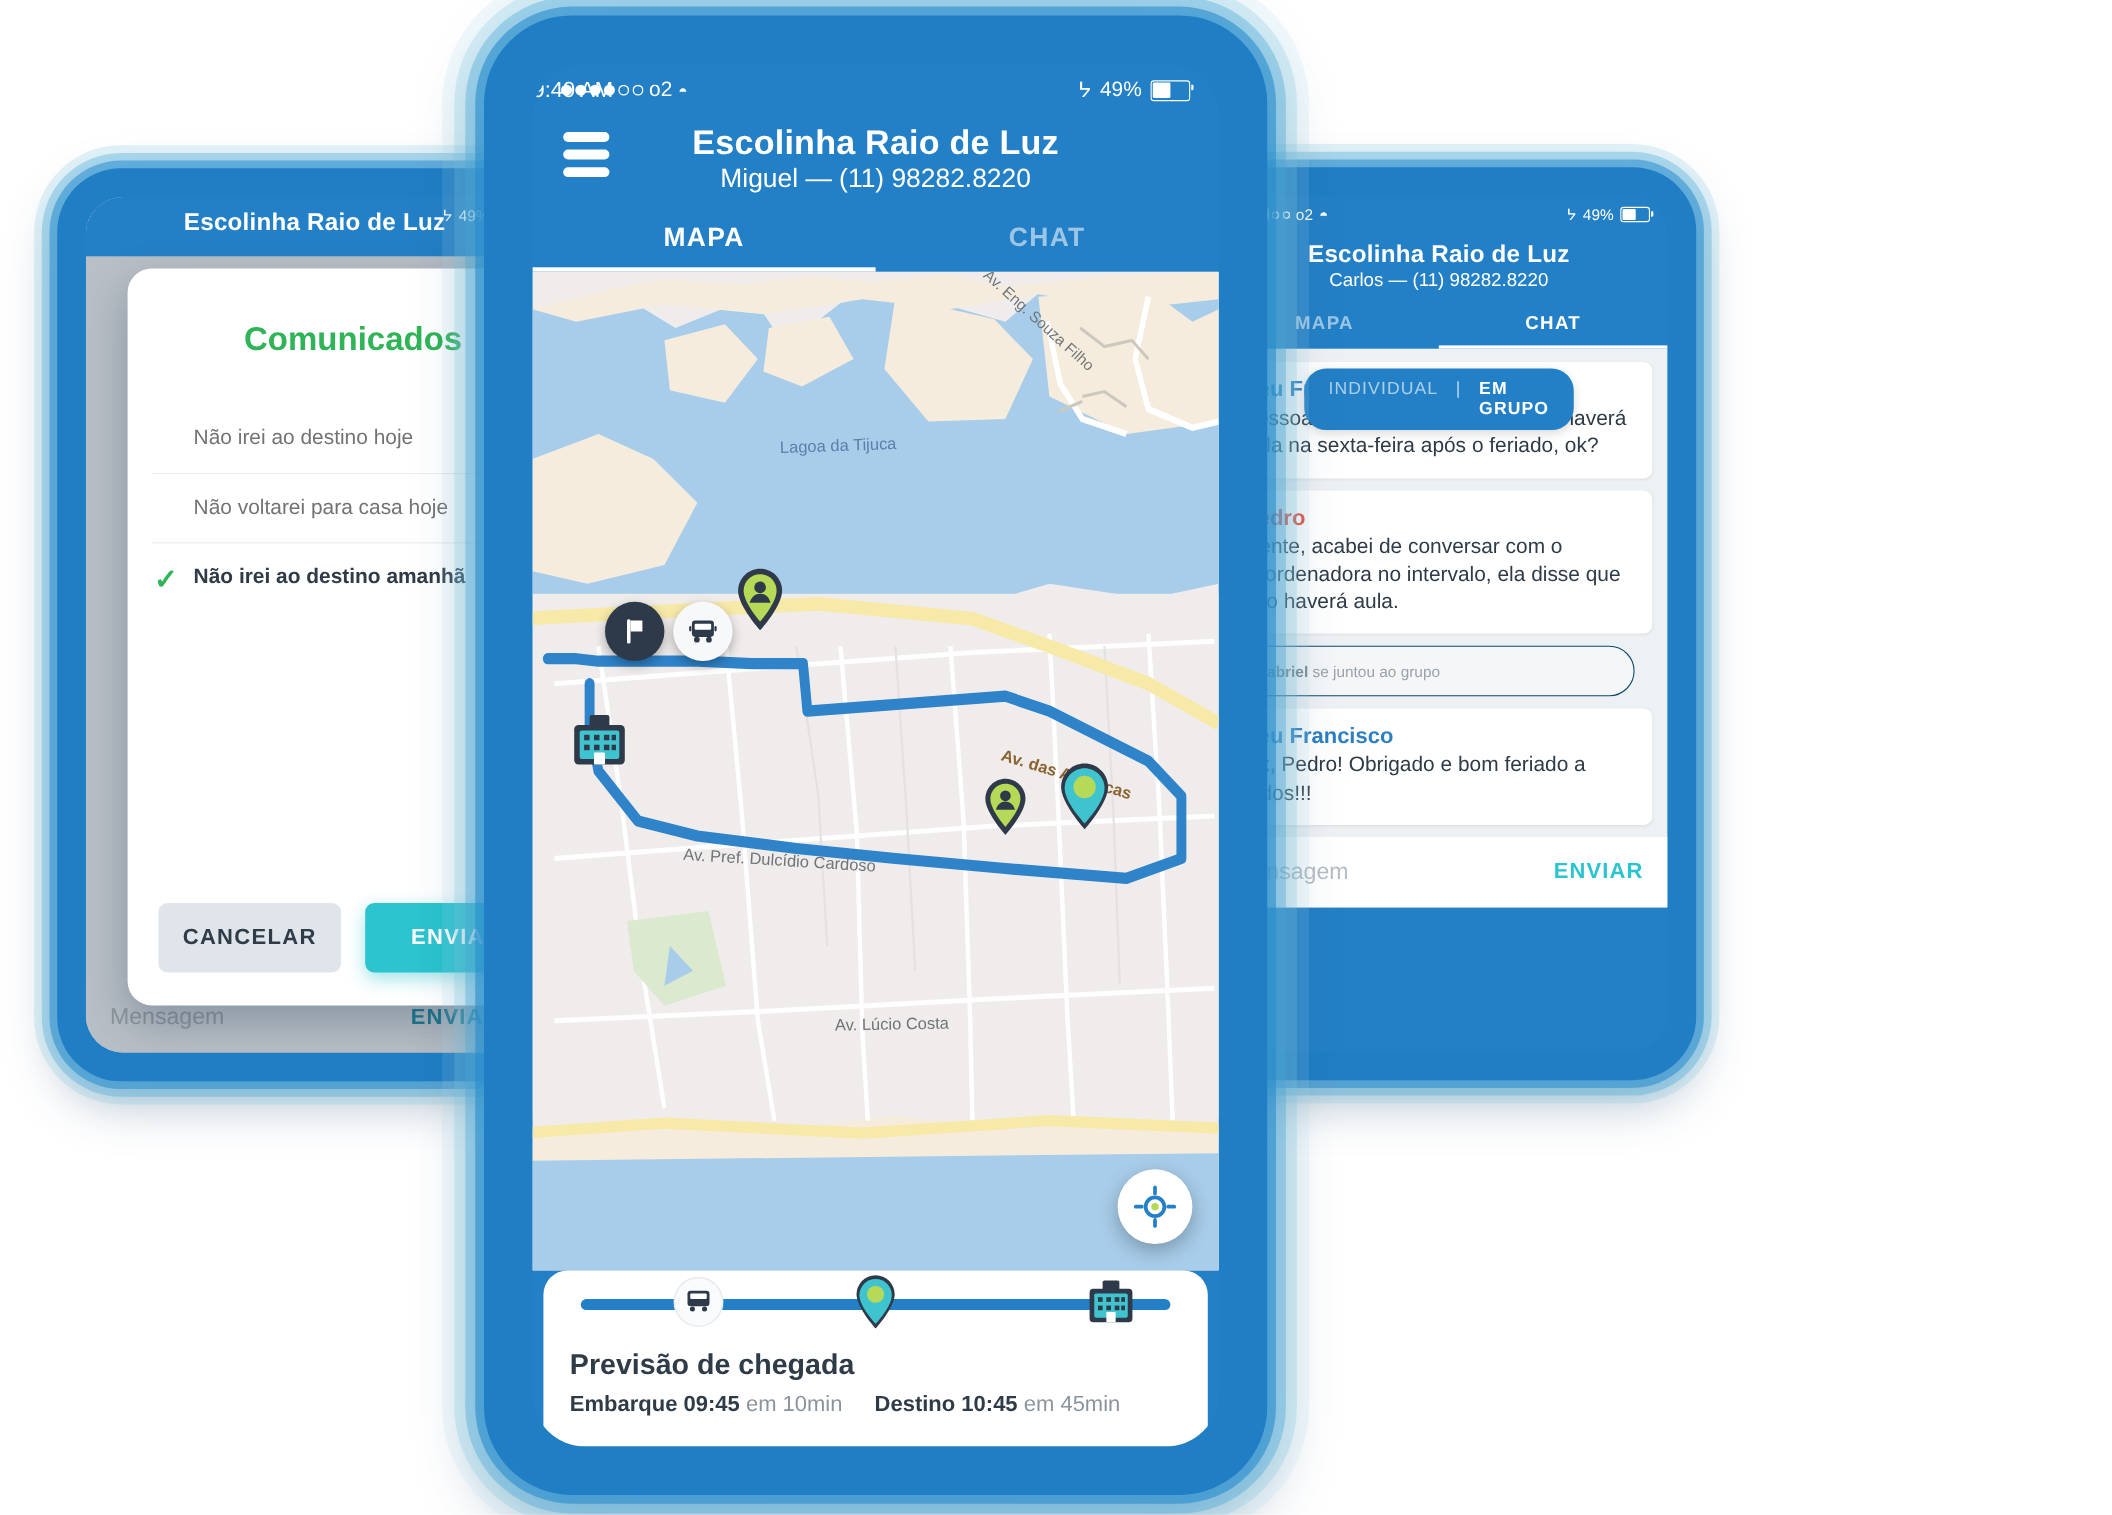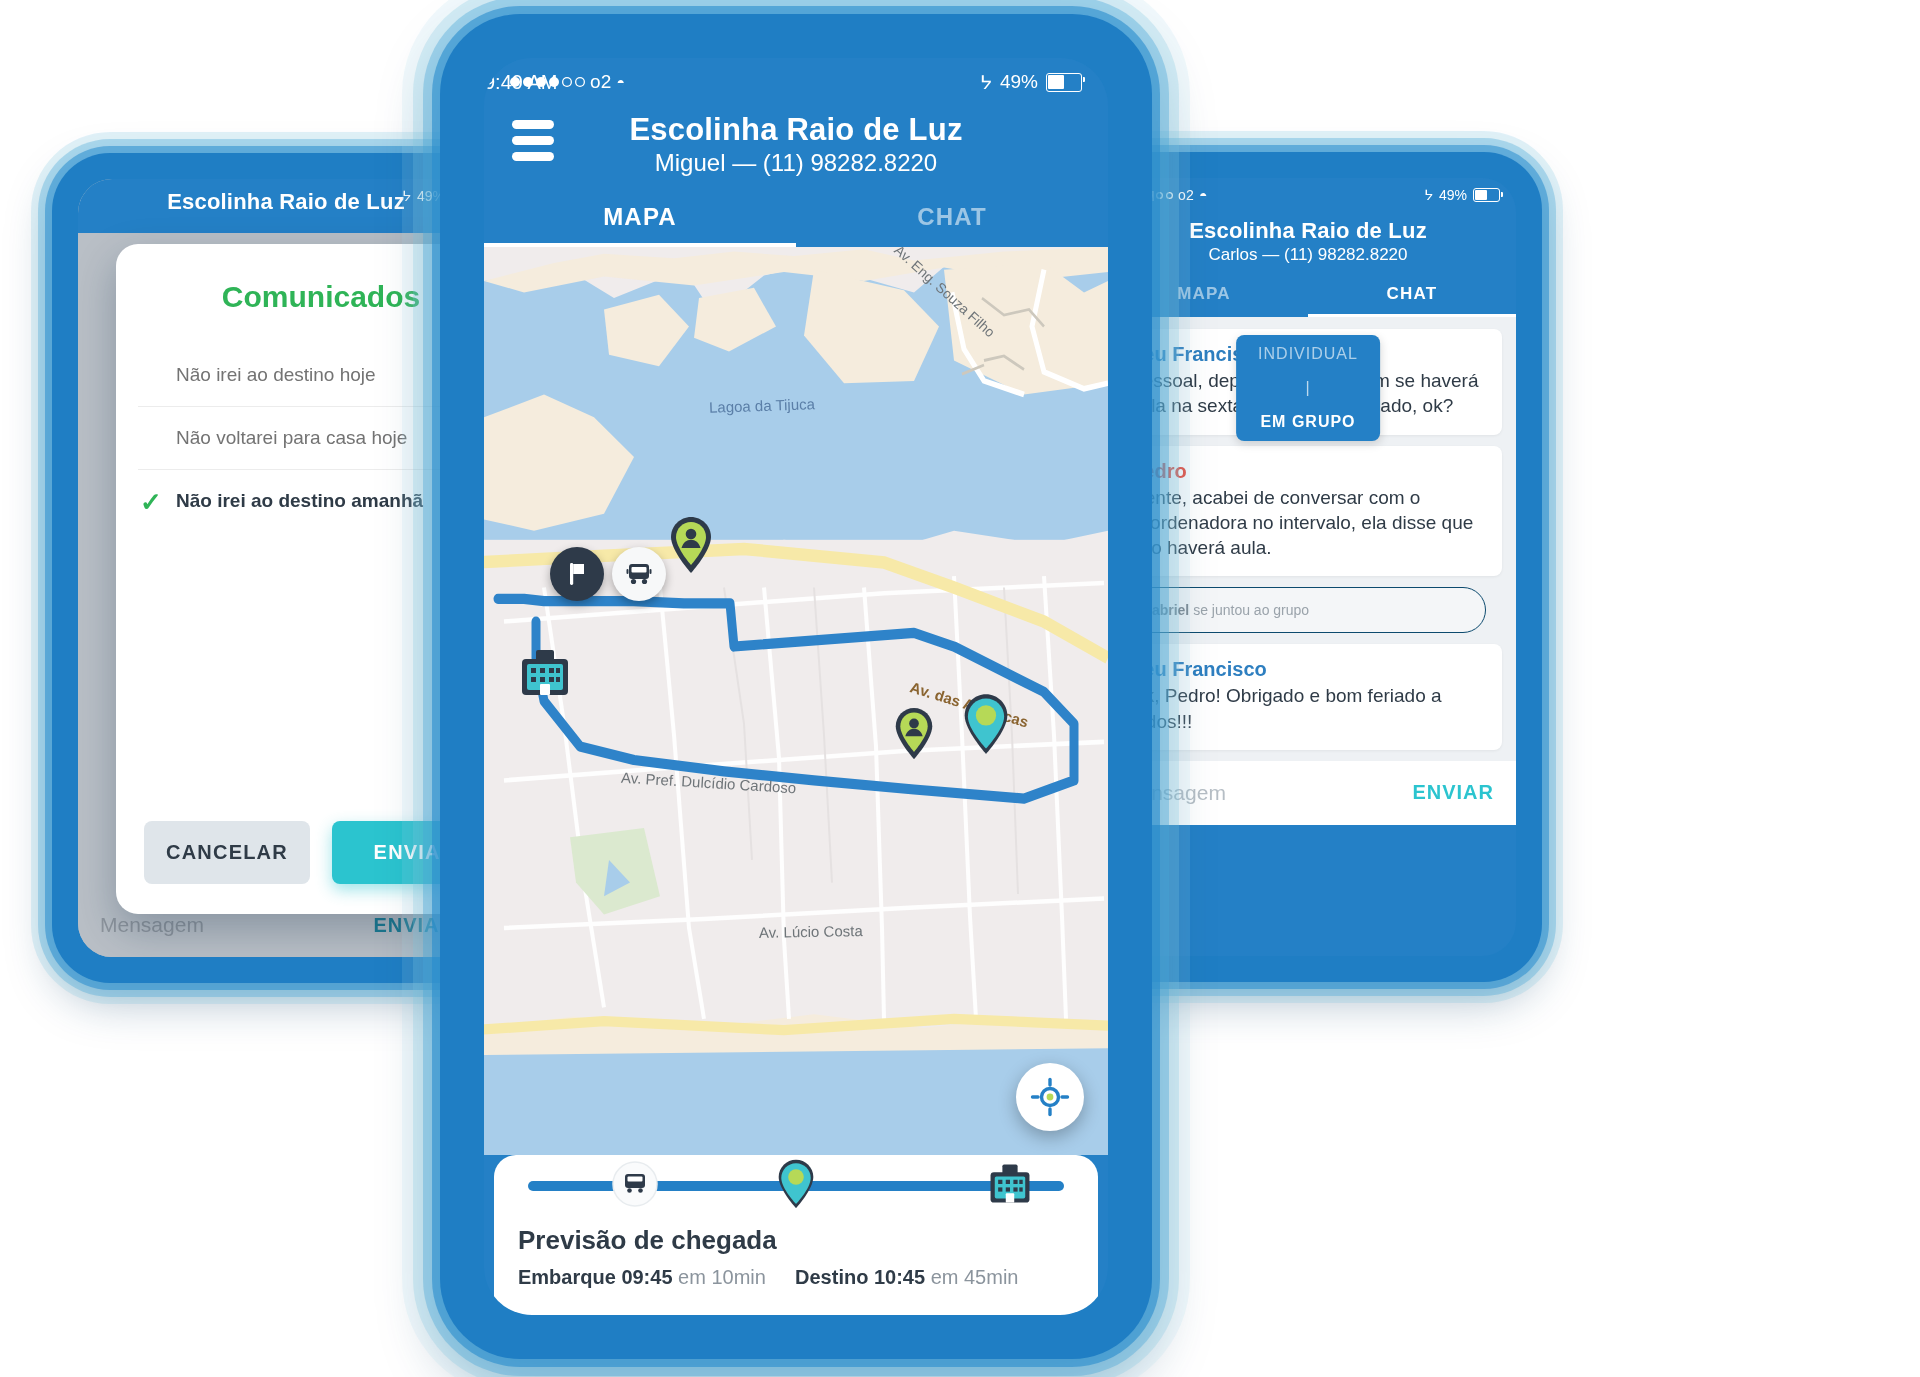--- a/index.html
+++ b/index.html
@@ -73,21 +73,21 @@
   .left-msgbar{margin-top:auto;height:64px;background:#b9bfc6;display:flex;align-items:center;
                padding:0 22px;justify-content:space-between;}
   .left-msgbar .ph{color:#8e959d;font-size:21px;}
   .left-msgbar .snd{color:#1f7f96;font-size:20px;font-weight:bold;letter-spacing:1px;}
   .kebab{display:flex;flex-direction:column;gap:4px;margin-left:12px;}
   .kebab i{width:5px;height:5px;border-radius:50%;background:#3f4a55;display:block;}
 
   
   .modal{position:absolute;left:38px;top:65px;width:410px;height:670px;background:#fff;
          border-radius:22px;box-shadow:0 16px 40px rgba(10,40,70,.28);display:flex;flex-direction:column;z-index:5;}
-  .modal h2{margin:4px;padding:32px 0 26px;text-align:center;color:#2fb457;font-size:30px;font-weight:bold;}
+  .modal h2{margin:16px;padding:32px 0 26px;text-align:center;color:#2fb457;font-size:30px;font-weight:bold;}
   .opts{flex:1;padding:0 22px;}
   .opt{font-size:19px;color:#737373;padding:20px 2px 20px 38px;border-bottom:1px solid #ececec;
        position:relative;cursor:pointer;}
   .opt:last-child{border-bottom:none;}
   .opt.sel{color:#2f3b47;font-weight:bold;}
   .opt.sel .chk{position:absolute;left:2px;top:17px;color:#2fb457;font-size:26px;font-weight:bold;}
   .modal-actions{display:flex;gap:22px;padding:18px 28px 30px;}
   .btn{flex:1;border:none;border-radius:8px;padding:20px 0;font-size:20px;letter-spacing:1.2px;cursor:pointer;
        font-family:"Liberation Sans",sans-serif;font-weight:bold;}
   .btn-cancel{background:#dfe5ea;color:#2f3b47;}
@@ -113,22 +113,22 @@
   .eta{background:#fff;border-radius:22px 22px 0 0;margin:0 10px 0;padding:26px 24px 26px;position:relative;}
   .progress{position:relative;height:10px;background:#2480c6;border-radius:6px;margin:0 10px 34px;}
   .progress .node{position:absolute;top:50%;transform:translate(-50%,-50%);}
   .eta h3{margin:0 0 10px;font-size:26px;color:#2f3b47;font-weight:bold;}
   .eta .line{font-size:20px;color:#8b949d;}
   .eta .line b{color:#2f3b47;}
   .eta .line .sep{display:inline-block;width:18px;}
 
   
   .chatwrap{flex:1;background:#eef1f4;overflow:hidden;position:relative;display:flex;flex-direction:column;}
-  .seg{position:absolute;left:50%;transform:translateX(-50%);top:18px;background:#2480c6;border-radius:8px;
-       display:flex;align-items:center;padding:10px 22px;gap:16px;z-index:4;box-shadow:0 3px 10px rgba(0,0,0,.15);flex-direction:column;}
+  .seg{position:absolute;left:50%;transform:translateX(-50%);top:18px;background:#2480c6;border-radius:20px;
+       display:flex;align-items:flex-start;padding:10px 22px;gap:16px;z-index:4;box-shadow:0 3px 10px rgba(0,0,0,.15);}
   .seg span{font-size:16px;letter-spacing:1px;color:rgba(255,255,255,.62);cursor:pointer;}
   .seg span.on{color:#fff;font-weight:bold;}
   .seg .bar{color:rgba(255,255,255,.7);}
   .msgs{padding:12px 14px 0;overflow:hidden;}
   .msg{background:#fff;border-radius:8px;padding:14px 16px 16px;margin-bottom:11px;box-shadow:0 1px 3px rgba(0,0,0,.06);}
   .msg .who{font-size:20px;font-weight:bold;margin-bottom:2px;}
   .msg .txt{font-size:19px;color:#2f3b47;line-height:1.33;}
   .sys{text-align:left;margin:0 16px 11px;border:1px solid #0c4a6e;border-radius:30px;padding:14px 10px;
        font-size:14px;color:#9aa3ab;background:#f4f6f8;}
   .sys b{color:#7b848d;font-weight:bold;}

